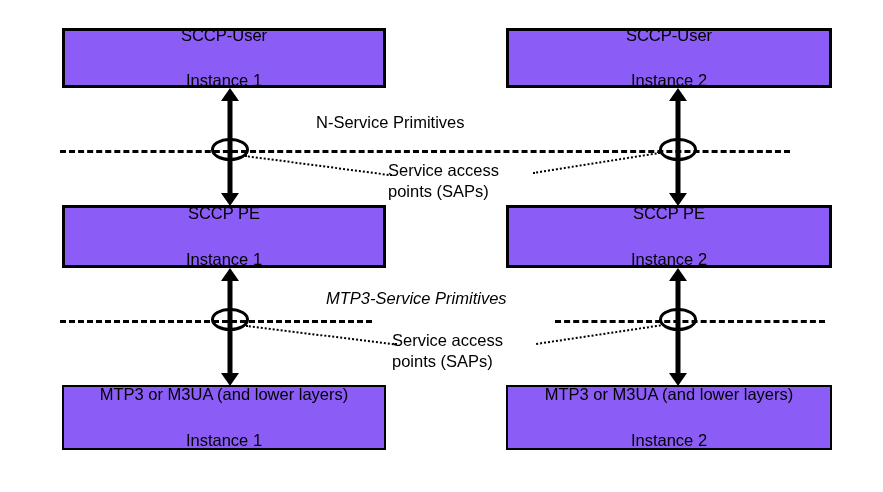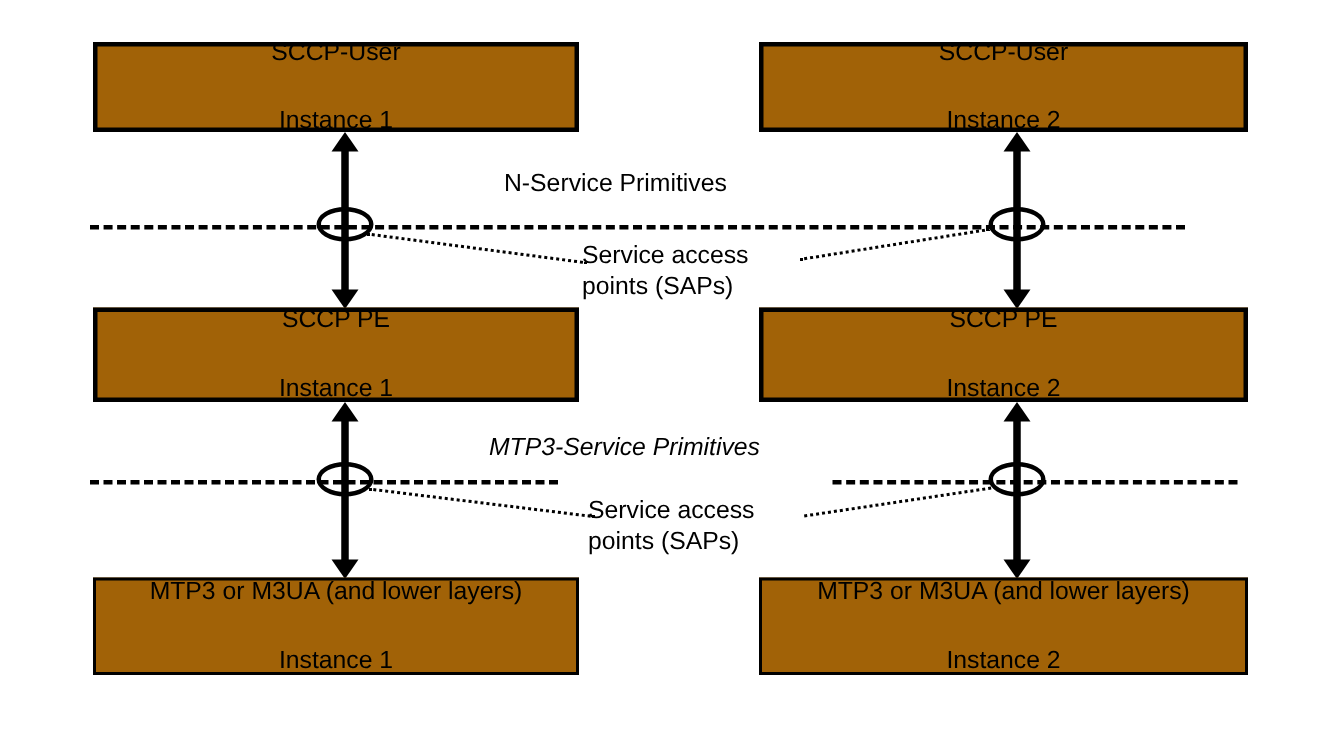--- a/index.html
+++ b/index.html
@@ -8,21 +8,21 @@
     background:#ffffff;
     font-family:"Liberation Sans","DejaVu Sans",sans-serif;
     overflow:hidden;
   }
   #stage{position:relative;width:883px;height:492px;}
 
   
   .box{
     position:absolute;
     border:3px solid #000;
-    background:#a16207;
+    background:#8b5cf6;
     box-sizing:border-box;
     display:flex;
     flex-direction:column;
     align-items:center;
     justify-content:center;
     text-align:center;
     font-size:16.5px;
     line-height:1.30;
     color:#000;
     z-index:6;
@@ -95,21 +95,21 @@
   .lbl{
     position:absolute;
     font-size:16.5px;
     line-height:1.30;
     color:#000;
     white-space:nowrap;
     z-index:5;
   }
   .lbl .ln{display:block;}
 
-  .lbl-nprim{left:336px; top:112px;}
+  .lbl-nprim{left:316px; top:112px;}
   .lbl-mprim{left:326px; top:288px;font-style:italic;}
   .lbl-sap1{left:388px; top:160px;}
   .lbl-sap2{left:392px; top:330px;}
 </style>
 </head>
 <body>
 
 <div id="stage">
 
   <div class="dashline dash-upper"></div>

